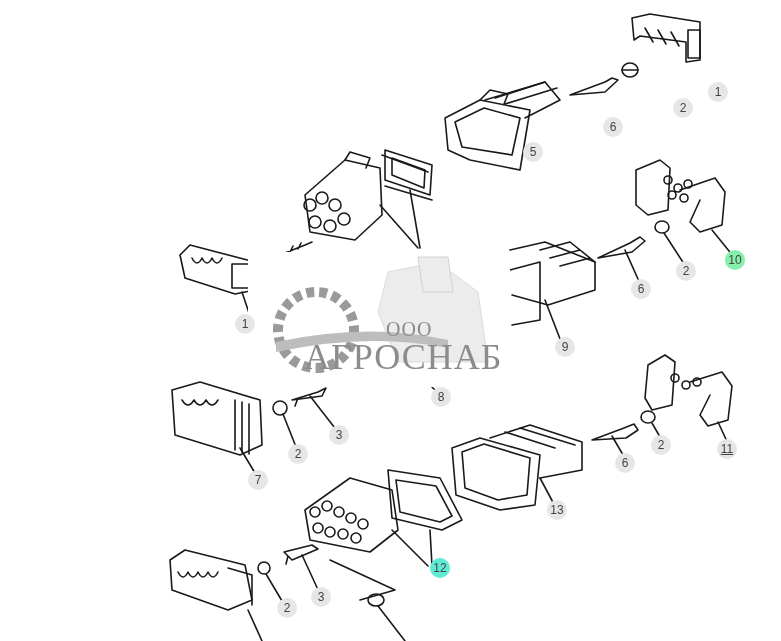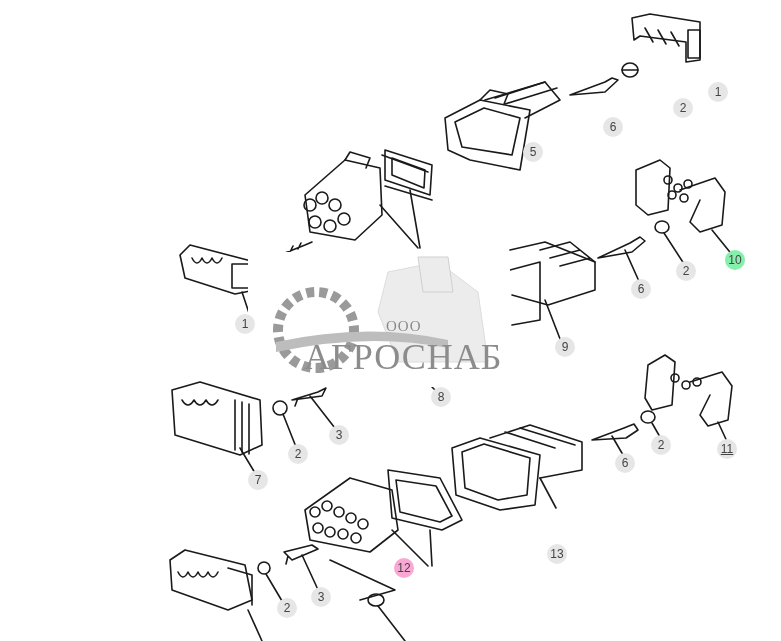--- a/index.html
+++ b/index.html
@@ -1,20 +1,20 @@
 <!DOCTYPE html>
 <html><head>
 <meta charset="utf-8">
 <style>
   html, body { margin:0; padding:0; background:#ffffff; }
   body { width:781px; height:641px; position:relative; overflow:hidden; font-family:"Liberation Sans", sans-serif; }
   #canvas { position:absolute; left:0; top:0; width:781px; height:641px; }
   .callout { position:absolute; width:20px; height:20px; border-radius:50%; background:#e6e6e6; color:#444; font-size:12px; line-height:20px; text-align:center; font-family:"Liberation Sans", sans-serif; }
   .wm-panel { position:absolute; left:248px; top:252px; width:262px; height:135px; background:#ffffff; }
-  .wm-ooo { position:absolute; left:386px; top:318px; font-size:15px; letter-spacing:1px; color:#8a8a8a; font-family:"Liberation Serif", serif; }
+  .wm-ooo { position:absolute; left:386px; top:318px; font-size:20px; letter-spacing:1px; color:#8a8a8a; font-family:"Liberation Serif", serif; }
   .wm-brand { position:absolute; left:304px; top:336px; font-size:36px; color:#8c8c8c; font-family:"Liberation Serif", serif; letter-spacing:1px; }
 </style>
 </head>
 <body>
 
 <svg id="canvas" viewBox="0 0 781 641" xmlns="http://www.w3.org/2000/svg">
   <g fill="none" stroke="#1a1a1a" stroke-width="1.6" stroke-linejoin="round" stroke-linecap="round">
 
     <g>
       <path d="M632 18 L650 14 L700 22 L700 60 L686 62 L686 42 L640 36 L634 40 Z"></path>
@@ -204,17 +204,17 @@
     <div class="callout" style="left: 631px; top: 279px; background: rgb(230, 230, 230);">6</div>
     <div class="callout" style="left: 235px; top: 314px; background: rgb(230, 230, 230);">1</div>
     <div class="callout" style="left: 555px; top: 337px; background: rgb(230, 230, 230);">9</div>
     <div class="callout" style="left: 431px; top: 387px; background: rgb(230, 230, 230);">8</div>
     <div class="callout" style="left: 329px; top: 425px; background: rgb(230, 230, 230);">3</div>
     <div class="callout" style="left: 288px; top: 444px; background: rgb(230, 230, 230);">2</div>
     <div class="callout" style="left: 717px; top: 439px; background: rgb(230, 230, 230); text-decoration: underline;">11</div>
     <div class="callout" style="left: 651px; top: 435px; background: rgb(230, 230, 230);">2</div>
     <div class="callout" style="left: 615px; top: 453px; background: rgb(230, 230, 230);">6</div>
     <div class="callout" style="left: 248px; top: 470px; background: rgb(230, 230, 230);">7</div>
-    <div class="callout" style="left: 547px; top: 500px; background: rgb(230, 230, 230); margin-top: 44px;">13</div>
-    <div class="callout" style="left: 394px; top: 558px; background: #f9a8d4;">12</div>
+    <div class="callout" style="left: 547px; top: 500px; background: rgb(230, 230, 230);">13</div>
+    <div class="callout" style="left: 430px; top: 558px; background: #5eead4;">12</div>
     <div class="callout" style="left: 277px; top: 598px; background: rgb(230, 230, 230);">2</div>
     <div class="callout" style="left: 311px; top: 587px; background: rgb(230, 230, 230);">3</div>
   </div>
 
 </body></html>

